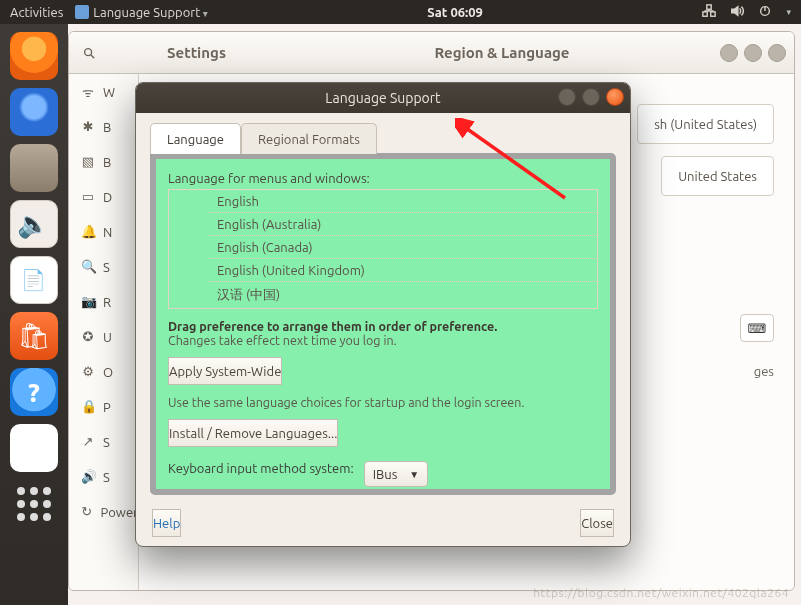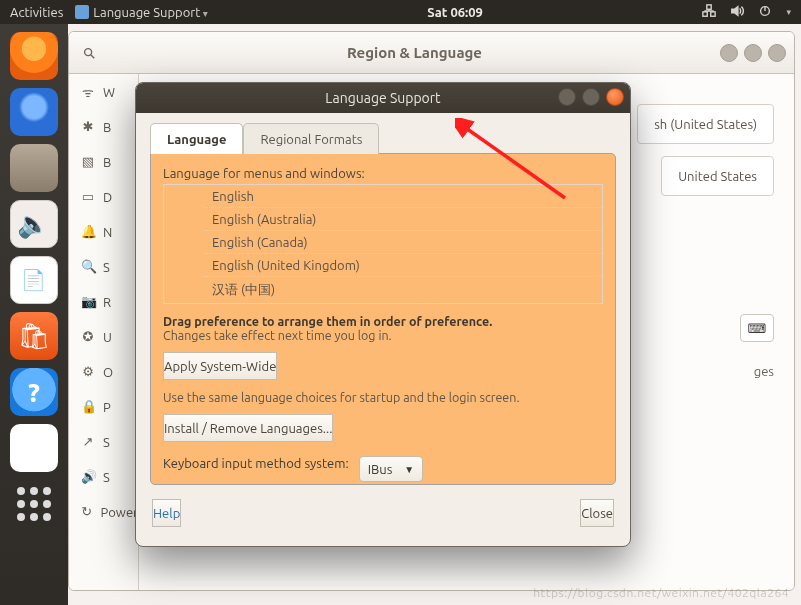--- a/index.html
+++ b/index.html
@@ -48,23 +48,23 @@
 
   
   .dlg { position:absolute; top:82px; left:135px; width:496px; height:465px; background:#f3efe8; border:1px solid #6d675e; border-radius:8px; box-shadow:0 18px 40px rgba(0,0,0,.45); overflow:hidden; }
   .dlg-hd { height:30px; background:linear-gradient(#4a443c,#3c372f); color:#e9e4dc; display:flex; align-items:center; justify-content:center; font-size:14px; position:relative; }
   .dlg-hd .wbtns { position:absolute; right:6px; top:5px; display:flex; gap:6px;}
   .dlg-hd .wbtn.close { background:radial-gradient(circle at 40% 35%,#ff9a63,#ef6a28 70%,#d34f12); border-color:#b7471a;}
   .dlg-hd .wbtn { background:#6a645b; border:1px solid #4f4a42;}
   .dlg-body { padding:10px 14px 12px; }
   .tabs { display:flex; }
   .tab { padding:8px 16px; border:1px solid #c7c0b5; background:#faf7f1; color:#5d564c; font-size:13px; border-bottom:none; border-top-left-radius:5px; border-top-right-radius:5px; }
-  .tab.active { background:#fff; font-weight:700; color:#3f3a32; position:relative; z-index:2;}
+  .tab.active { background:#fff; font-weight:400; color:#3f3a32; position:relative; z-index:2;}
   .tab:not(.active){ background:#efeae1;}
-  .tabpanel { border:1px solid #a3a3a3; background:#fdba74; border-radius:0 5px 5px 5px; padding:12px 12px 2px; margin-top:-1px; }
+  .tabpanel { border:6px solid #a3a3a3; background:#86efac; border-radius:0 5px 5px 5px; padding:12px 12px 2px; margin-top:-1px; }
   .lbl { font-size:13px; color:#4a443b; margin-bottom:4px; }
   .langlist { border:1px solid #e6d3c7; }
   .langlist div { padding:4px 8px; font-size:13px; color:#5a5148; border-bottom:1px dotted #e7cdbd; text-align:left;margin-left:40px;}
   .langlist div:last-child { border-bottom:none; }
   .hint { margin-top:10px; }
   .hint b { font-weight:700; font-size:12.5px; color:#3e3830;}
   .hint span { font-size:12.5px; color:#5b544a;}
   .btn { display:inline-block; padding:6px 0; border:1px solid #c3bcb0; border-radius:0; background:linear-gradient(#fdfbf7,#efeae1); color:#4a443b; font-size:13px; cursor:pointer;}
   .row { margin-top:10px; }
   .kims { display:flex; align-items:flex-start; gap:10px; margin-top:14px;}
@@ -132,20 +132,21 @@
 <div class="tooltip">Help</div>
 
 <div class="settings">
   <div class="settings-hd">
     <div class="search">
         <svg class="icon" style="stroke:#6e665c" viewBox="0 0 16 16">
           <circle cx="7" cy="7" r="4"></circle>
           <path d="M10 10l4 4"></path>
         </svg>
       </div>
+    <div class="ttl1">Settings</div>
     <div class="ttl2">Region &amp; Language</div>
     <div class="wbtns">
       <div class="wbtn"></div>
       <div class="wbtn"></div>
       <div class="wbtn"></div>
     </div>
   </div>
   <div class="settings-body">
     <div class="cat">
       <div>

